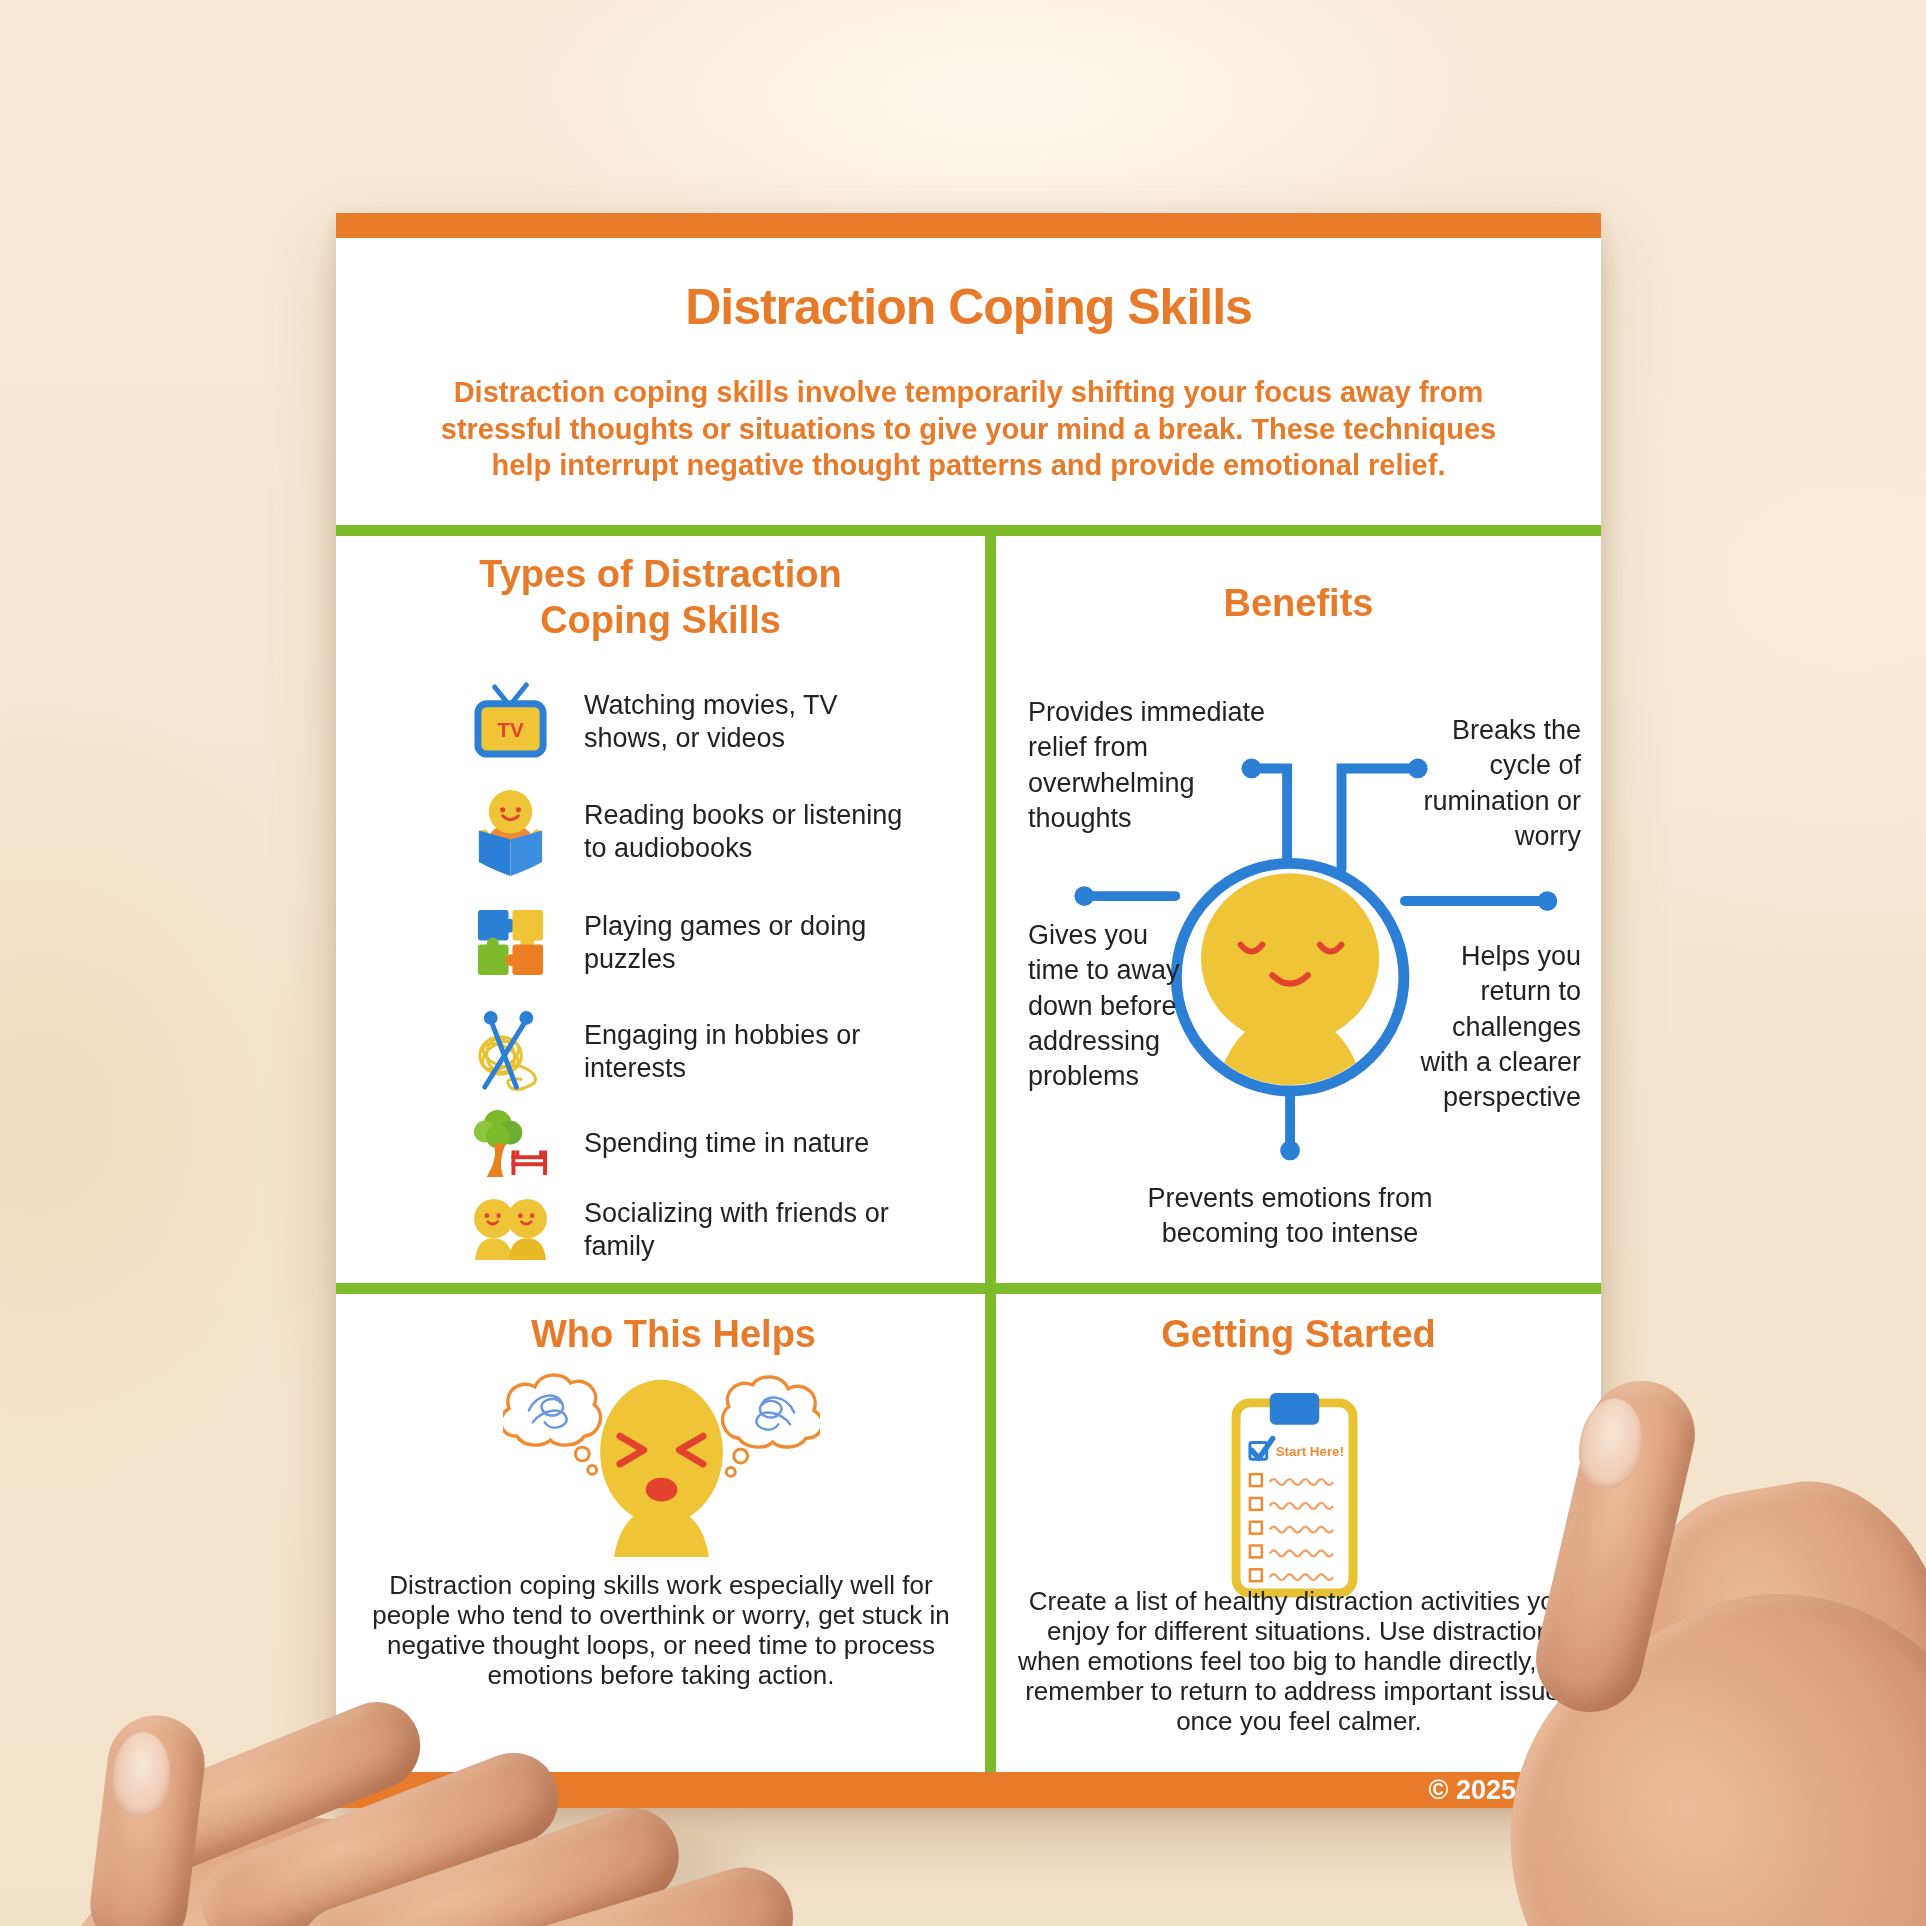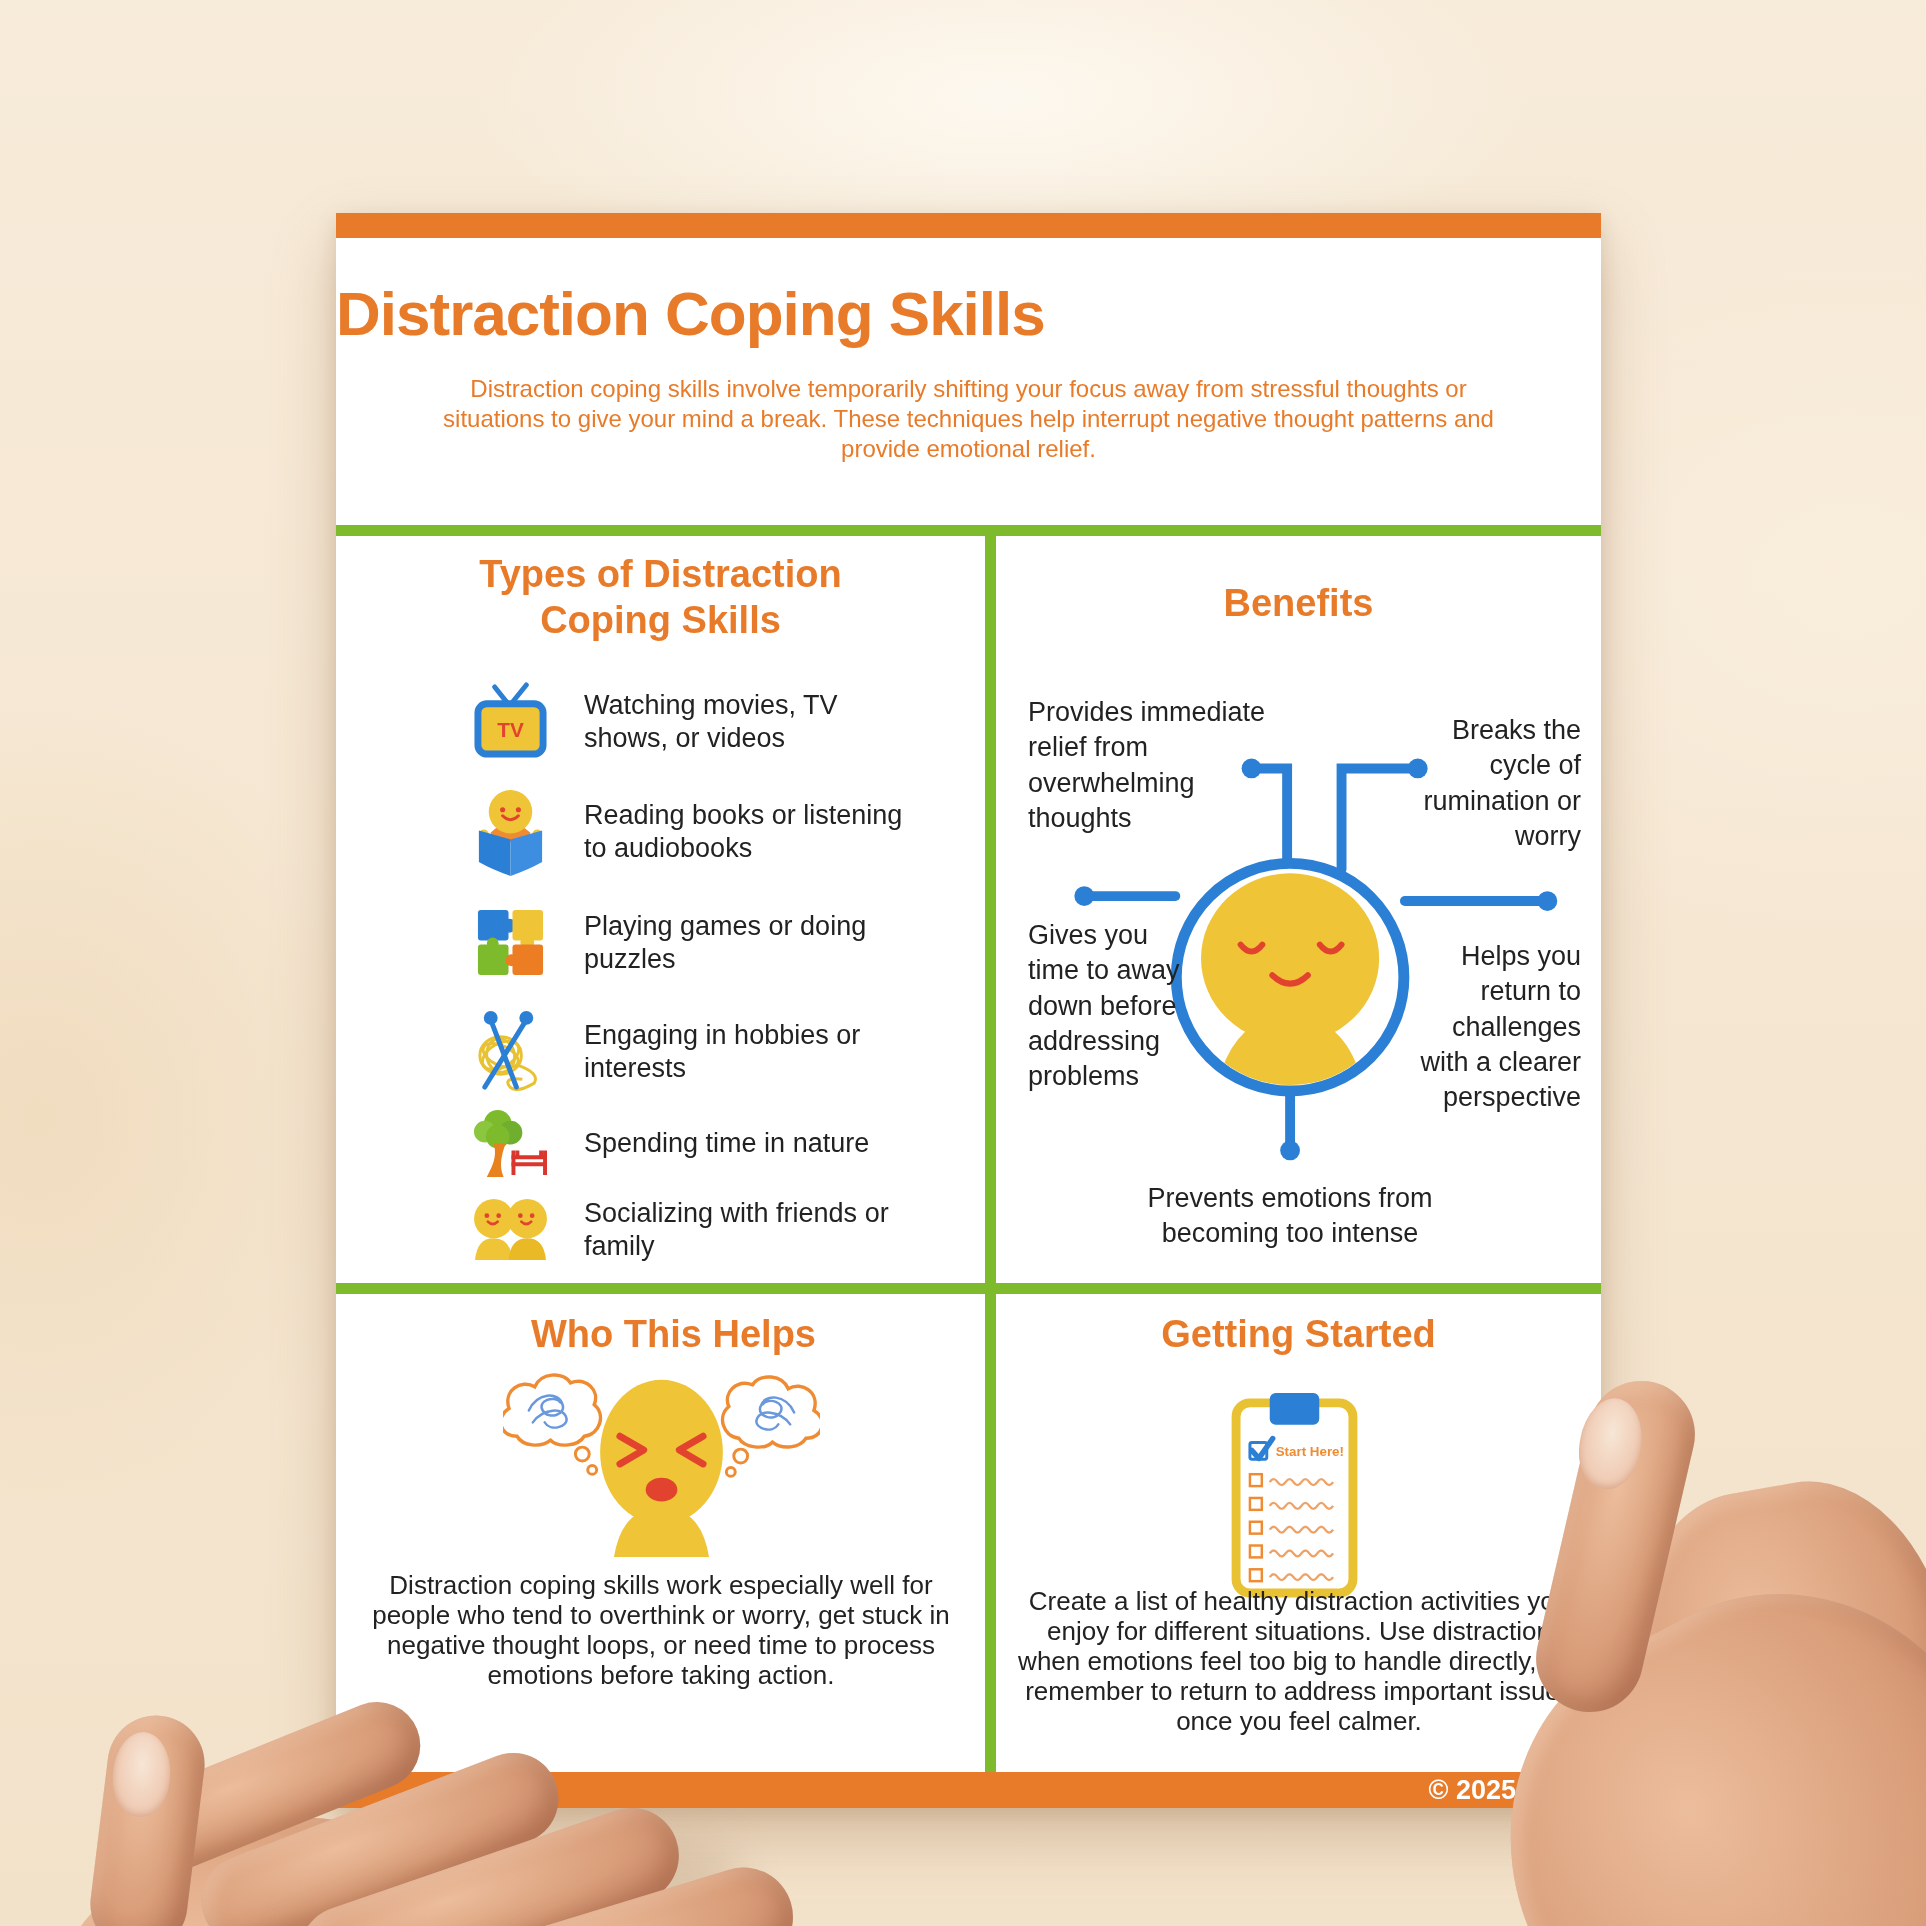--- a/index.html
+++ b/index.html
@@ -8,24 +8,24 @@
     background:
       radial-gradient(ellipse 752px 297px at 52% 5%, #fdf8ef 0%, rgba(253,248,239,0) 70%),
       radial-gradient(ellipse 594px 693px at 2% 58%, #f0dcbf 0%, rgba(240,220,191,0) 60%),
       radial-gradient(ellipse 792px 594px at 96% 30%, #f9eddc 0%, rgba(249,237,220,0) 65%),
       linear-gradient(#f7ebd9, #f3e2ca);}
   .poster{position:absolute;left:336px;top:213px;width:1265px;height:1595px;background:#ffffff;
     box-shadow:0 30px 59px rgba(140,95,55,.28), 0 6px 18px rgba(140,95,55,.18);}
   .bar-top{position:absolute;left:0;top:0;width:100%;height:25px;background:var(--orange,#e87b29);}
   .bar-bottom{position:absolute;left:0;top:1559px;width:100%;height:36px;background:var(--orange,#e87b29);}
   .copyright{position:absolute;right:85px;top:0;height:36px;line-height:36px;color:#fff;font-size:27px;font-weight:600;}
-  .page-title{position:absolute;top:65px;left:0;width:100%;text-align:left;font-size:62px;font-weight:800;
+  .page-title{position:absolute;top:65px;left:0;width:100%;text-align:center;font-size:50px;font-weight:800;
     color:var(--orange,#e87b29);letter-spacing:-1px;}
-  .intro{position:absolute;top:161px;left:88px;width:1089px;text-align:center;font-size:24px;line-height:1.26;
-    font-weight:400;color:var(--orange,#e87b29);}
+  .intro{position:absolute;top:161px;left:88px;width:1089px;text-align:center;font-size:29px;line-height:1.26;
+    font-weight:700;color:var(--orange,#e87b29);}
   .div-h{position:absolute;left:0;width:100%;height:11px;background:var(--green,#7dbb2d);}
   .div-h1{top:312px;} .div-h2{top:1070px;}
   .div-v{position:absolute;left:649px;top:312px;width:11px;height:1247px;background:var(--green,#7dbb2d);}
   .sec-h{position:absolute;font-size:38px;font-weight:800;color:var(--orange,#e87b29);text-align:center;line-height:1.2;}
   .types-h{left:0;top:339px;width:649px;padding:0 92px;box-sizing:border-box;}
   .benefits-h{left:660px;top:368px;width:605px;}
   .who-h{left:13px;top:1099px;width:649px;}
   .gs-h{left:660px;top:1099px;width:605px;}
   .type-row{position:absolute;left:129px;width:505px;height:95px;display:flex;align-items:center;gap:28px;}
   .tr1{top:461px;} .tr2{top:571px;} .tr3{top:682px;} .tr4{top:791px;} .tr5{top:883px;} .tr6{top:969px;}

